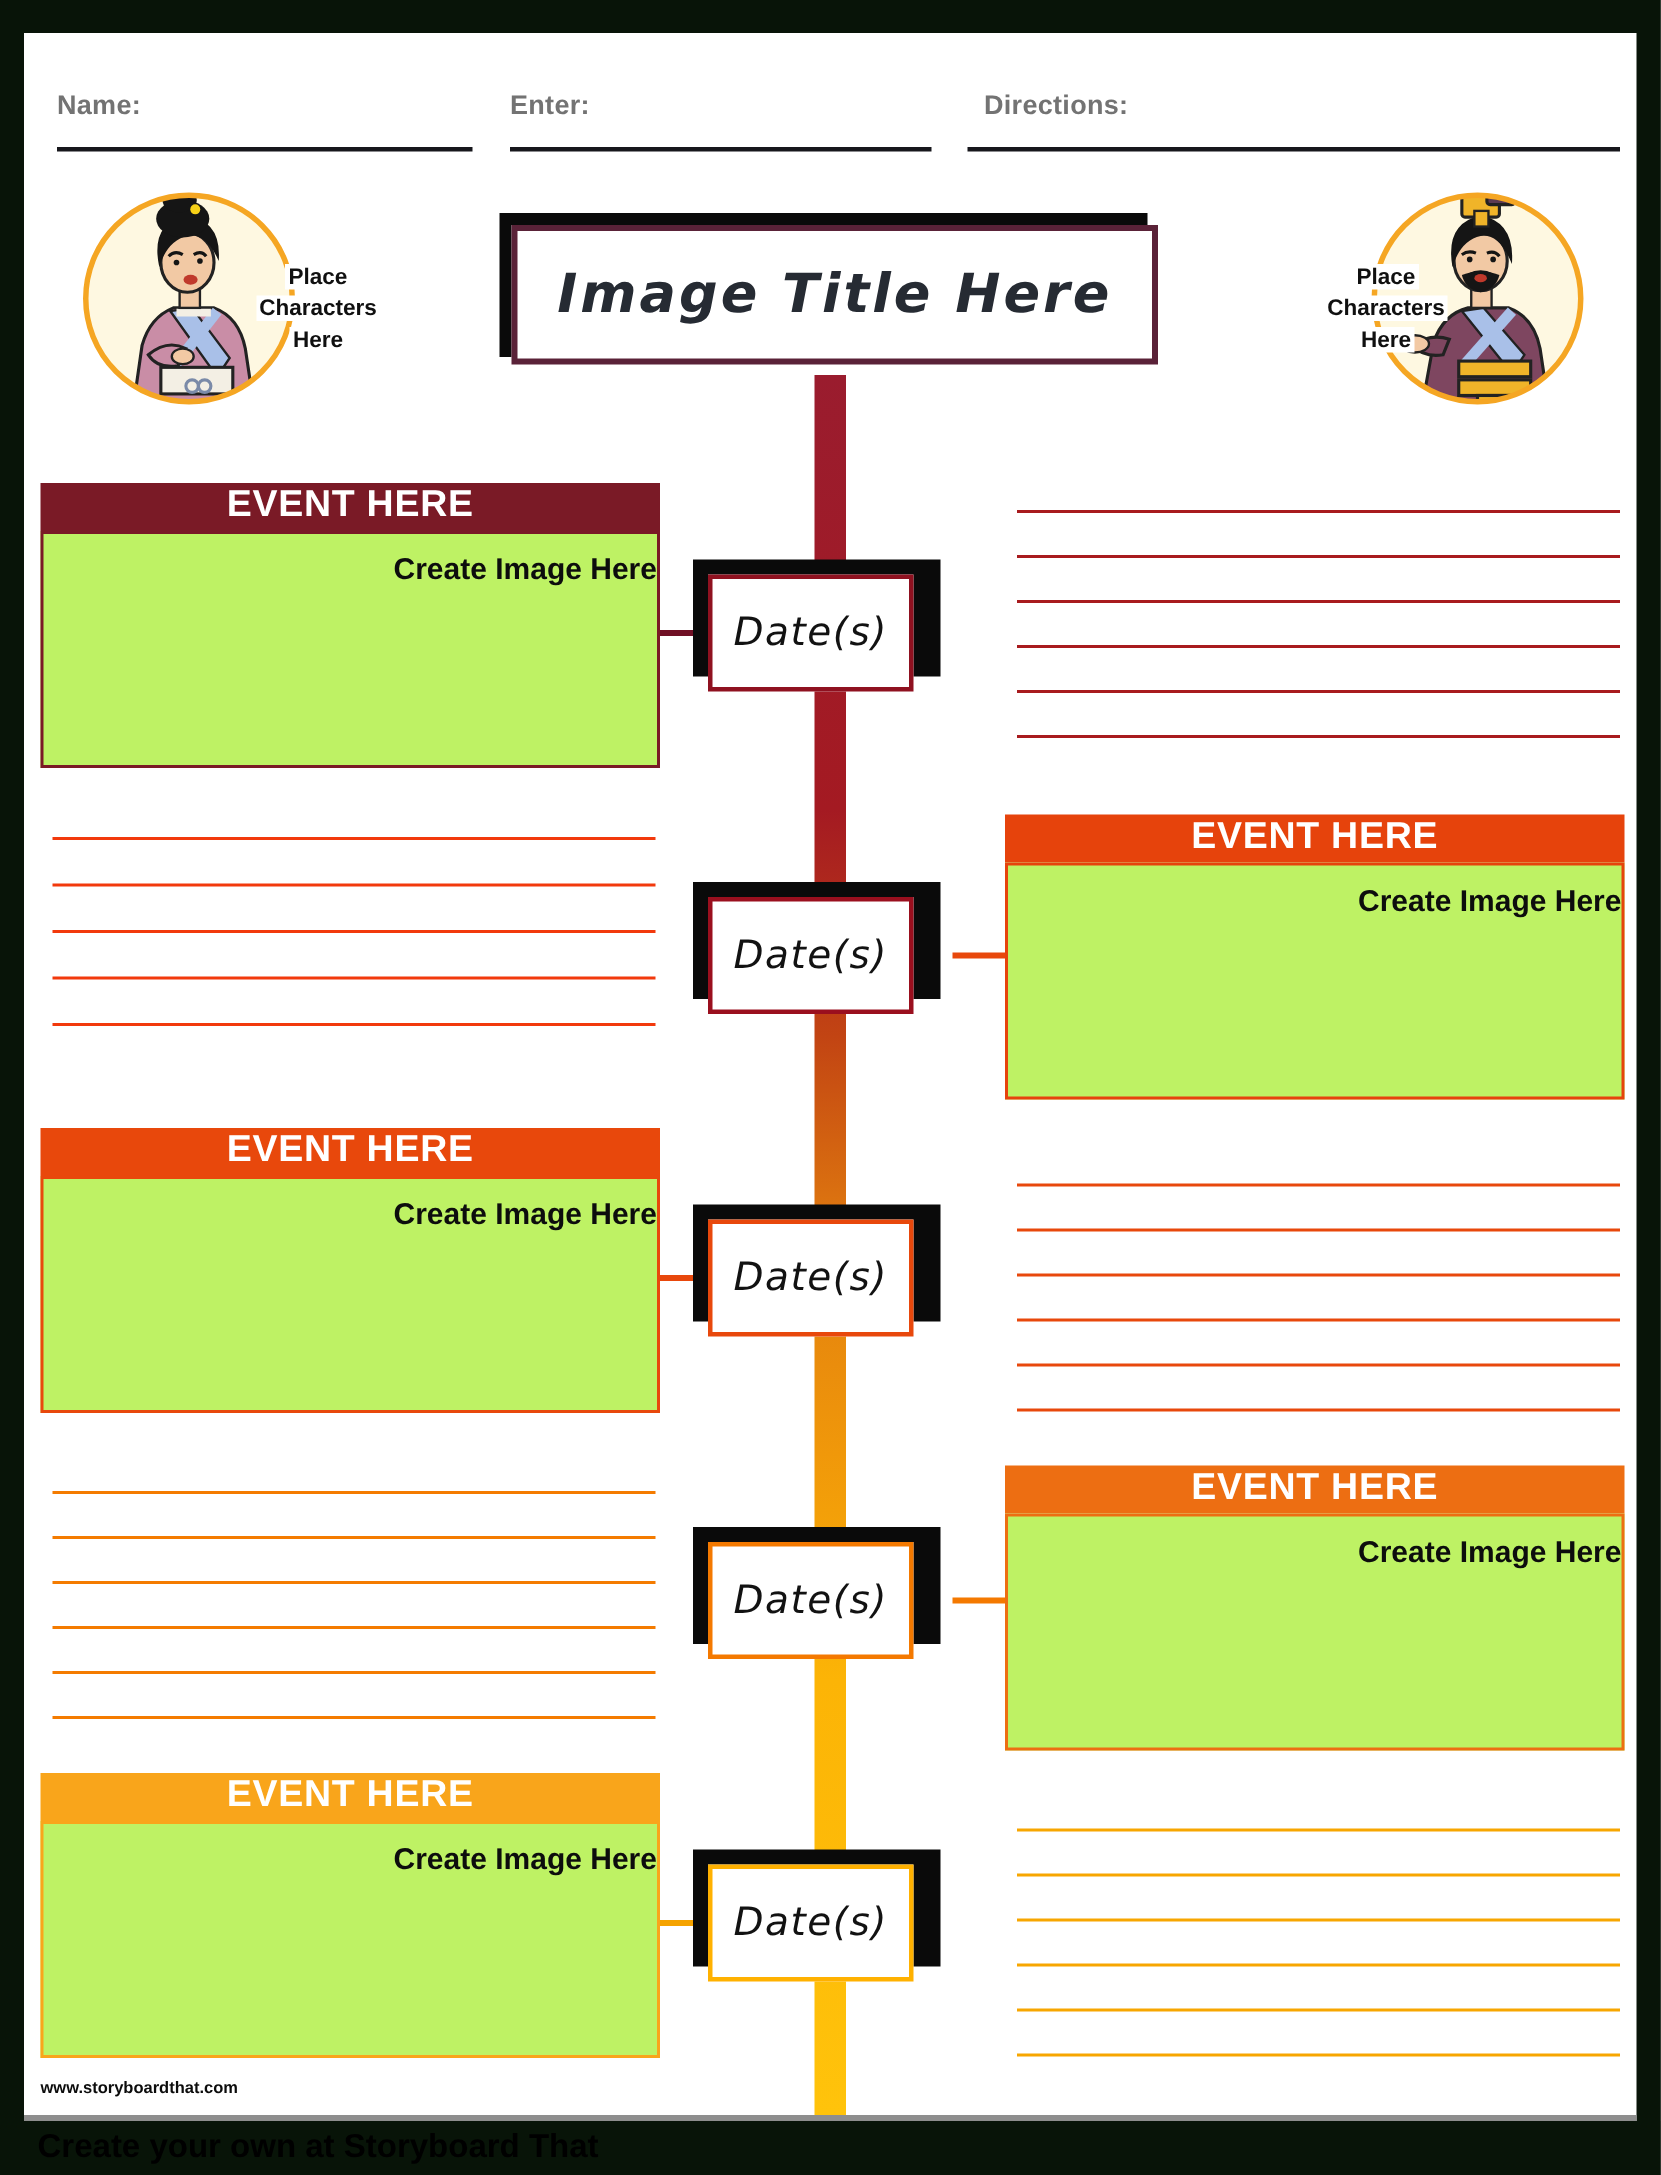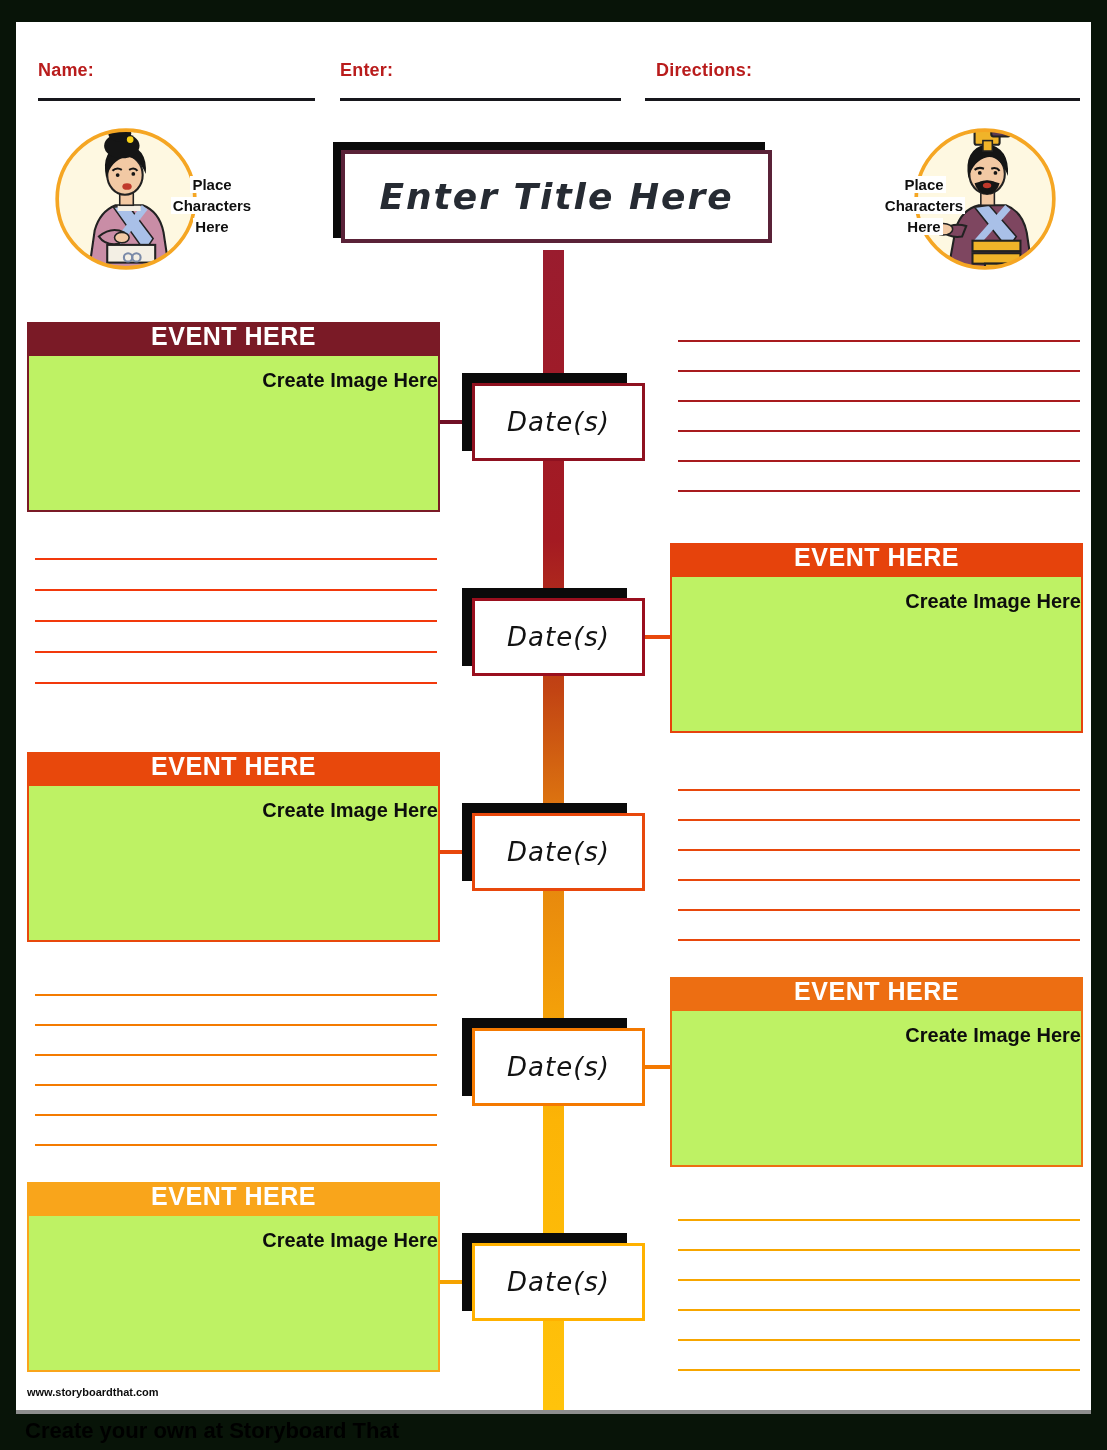--- a/index.html
+++ b/index.html
@@ -2,21 +2,21 @@
 <html><head>
 <meta charset="utf-8">
 <style>
   html,body{margin:0;padding:0;background:#081408;}
   .canvas{position:relative;width:1107px;height:1450px;background:#081408;overflow:hidden;
           font-family:"Liberation Sans",sans-serif;}
   .page{position:absolute;left:16px;top:22px;width:1075px;height:1392px;background:#ffffff;
         border-bottom:4px solid #8E8E8E;box-sizing:border-box;}
 
   
-  .fld-label{position:absolute;top:38px;font-weight:700;font-size:18px;color:#b91c1c;letter-spacing:.2px;}
+  .fld-label{position:absolute;top:38px;font-weight:700;font-size:18px;color:#737373;letter-spacing:.2px;}
   .fld-line{position:absolute;top:76px;height:3px;background:#17171c;}
 
   
   .char-svg{position:absolute;width:146px;height:146px;}
   .char-label{position:absolute;width:104px;text-align:center;font-weight:700;font-size:15px;
               line-height:21px;color:#101010;z-index:4;}
   .char-label span{background:#ffffff;padding:0 2px;}
 
   
   .title-shadow{position:absolute;left:317px;top:120px;width:432px;height:96px;background:#0a0a0a;z-index:2;}
@@ -39,21 +39,21 @@
   .event .hdr b{color:#ffffff;font-weight:700;font-size:25px;letter-spacing:.5px;}
   .event .body{position:absolute;top:32px;left:0;right:0;bottom:0;background:#bef264;
                border:2px solid currentColor;display:flex;justify-content:flex-end;padding-top:13px;
                box-sizing:border-box;}
   .event .body span{font-weight:700;font-size:20px;color:#0d0d0d;}
 
   
   .datebox{position:absolute;left:456px;width:165px;height:78px;z-index:3;}
   .db-0{top:361px;} .db-1{top:576px;} .db-2{top:791px;} .db-3{top:1006px;} .db-4{top:1221px;}
   .datebox .shadow{position:absolute;left:-10px;top:-10px;width:165px;height:78px;background:#0a0a0a;}
-  .datebox .inner{position:absolute;left:0;top:0;width:173px;height:78px;background:#ffffff;
+  .datebox .inner{position:absolute;left:0;top:0;width:137px;height:78px;background:#ffffff;
                   border:3px solid currentColor;box-sizing:border-box;display:flex;align-items:center;
                   justify-content:center;}
   .datebox .inner span{font-family:"DejaVu Sans",sans-serif;font-style:italic;font-size:26px;
                        color:#121212;letter-spacing:1px;}
 
   
   .connector{position:absolute;height:4px;z-index:2;}
   .cn-0{left:424px;top:398px;width:25px;} .cn-1{left:619px;top:613px;width:37px;}
   .cn-2{left:424px;top:828px;width:25px;} .cn-3{left:619px;top:1043px;width:37px;}
   .cn-4{left:424px;top:1258px;width:25px;}
@@ -159,21 +159,21 @@
       <circle cx="70" cy="70" r="66" fill="none" stroke="#F5A623" stroke-width="3.5"></circle>
     </svg>
     <div class="char-label" style="left:856px;top:152px">
       <span>Place</span><br>
       <span>Characters</span><br>
       <span>Here</span>
     </div>
 
     <div class="title-shadow"></div>
     <div class="title-box" style="border-color: rgb(90, 34, 56);">
-      <span>Enter Title Here</span>
+      <span>Image Title Here</span>
     </div>
 
     <div class="tbar"></div>
 
     <div class="event evt-0" style="color: rgb(122, 26, 38);">
       <div class="hdr">
           <b>EVENT HERE</b>
         </div>
       <div class="body">
           <span>Create Image Here</span>

